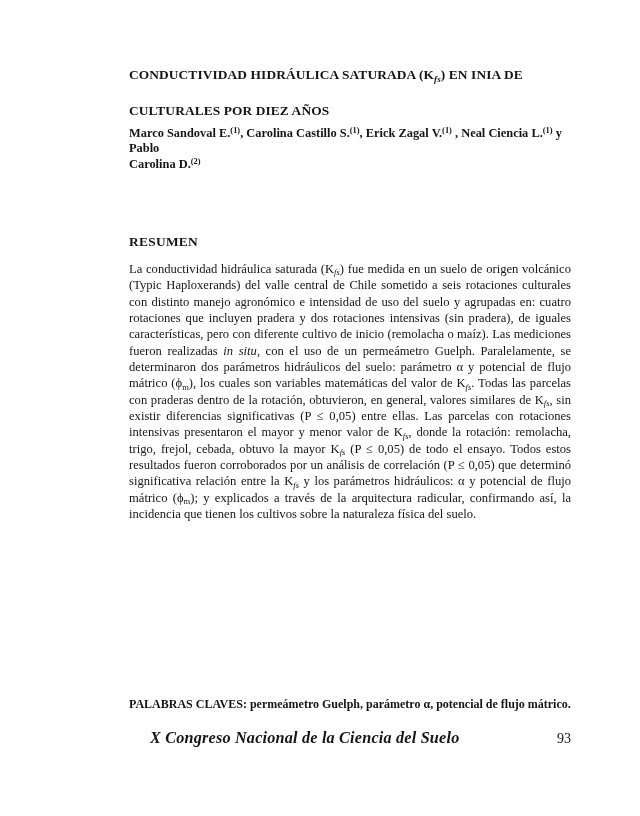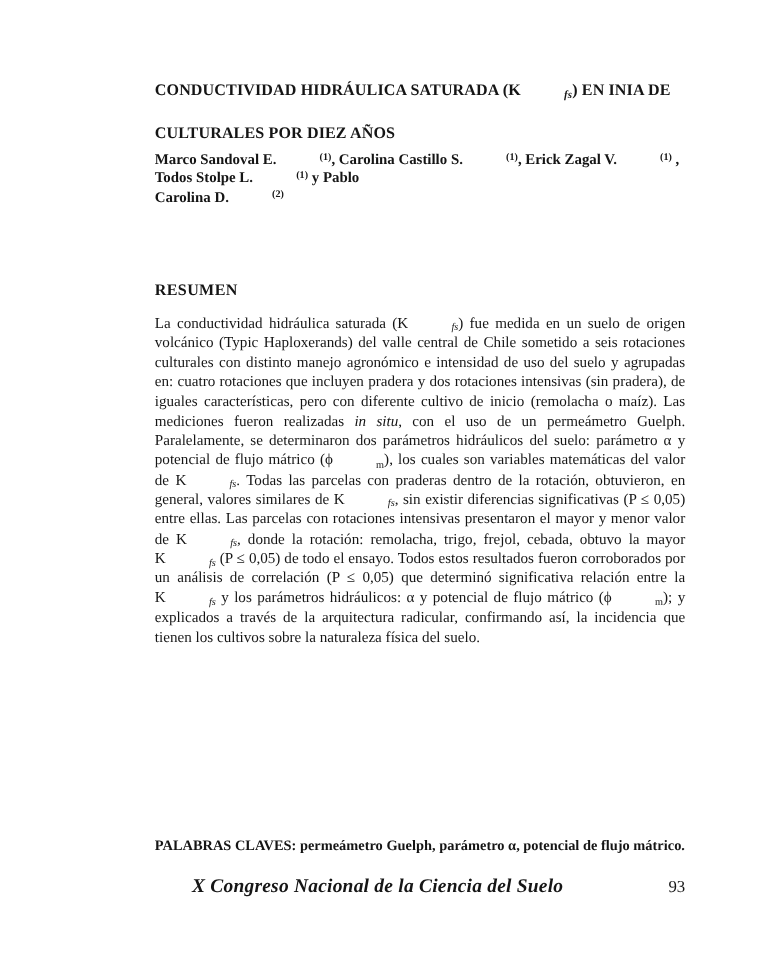--- a/index.html
+++ b/index.html
@@ -43,37 +43,37 @@
   }
   .keywords {
     top: 697px; width: 452px;
     font-size: 12px; font-weight: bold; font-family: Liberation Serif, serif;
   }
   .page-footer {
     top: 729px;
     display: flex; align-items: baseline; justify-content: space-between;
   }
   .congress-title {
-    margin-left: 31px;
+    margin-left: 21px;
     font-size: 16.2px; font-weight: bold; font-style: italic;
     letter-spacing: 0.2px;
   }
   .page-number { font-size: 14px; }
-  sub, sup { font-size: 68%; line-height: 0; position: relative; vertical-align: baseline; margin-left: 36px; }
+  sub, sup { font-size: 68%; line-height: 0; position: relative; vertical-align: baseline; }
   sub { top: 0.28em; }
   sup { top: -0.5em; }
 </style>
 </head>
 <body>
 
 <div class="sheet">
 
   <h1 class="block paper-title" style="margin:0"><span>CONDUCTIVIDAD HIDRÁULICA SATURADA (K</span><sub style="font-style: italic;">fs</sub><span>) EN INIA DE</span><br><br><span>CULTURALES POR DIEZ AÑOS</span></h1>
 
-  <div class="block authors"><span>Marco Sandoval E.</span><sup>(1)</sup><span>, Carolina Castillo S.</span><sup>(1)</sup><span>, Erick Zagal V.</span><sup>(1)</sup><span> , Todos Stolpe L.</span><sup>(1)</sup><span> y Pablo</span><br><span>Carolina D.</span><sup>(2)</sup></div>
+  <div class="block authors"><span>Marco Sandoval E.</span><sup>(1)</sup><span>, Carolina Castillo S.</span><sup>(1)</sup><span>, Erick Zagal V.</span><sup>(1)</sup><span> , Neal Ciencia L.</span><sup>(1)</sup><span> y Pablo</span><br><span>Carolina D.</span><sup>(2)</sup></div>
 
   <div class="block affiliations">
   </div>
 
   <div class="block abstract-heading">RESUMEN</div>
 
   <div class="block abstract"><span>La conductividad hidráulica saturada (K</span><sub style="font-style: italic;">fs</sub><span>) fue medida en un suelo de origen volcánico (Typic Haploxerands) del valle central de Chile sometido a seis rotaciones culturales con distinto manejo agronómico e intensidad de uso del suelo y agrupadas en: cuatro rotaciones que incluyen pradera y dos rotaciones intensivas (sin pradera), de iguales características, pero con diferente cultivo de inicio (remolacha o maíz). Las mediciones fueron realizadas </span><span style="font-style: italic;">in situ</span><span>, con el uso de un permeámetro Guelph. Paralelamente, se determinaron dos parámetros hidráulicos del suelo: parámetro α y potencial de flujo mátrico (ϕ</span><sub>m</sub><span>), los cuales son variables matemáticas del valor de K</span><sub style="font-style: italic;">fs</sub><span>. Todas las parcelas con praderas dentro de la rotación, obtuvieron, en general, valores similares de K</span><sub style="font-style: italic;">fs</sub><span>, sin existir diferencias significativas (P ≤ 0,05) entre ellas. Las parcelas con rotaciones intensivas presentaron el mayor y menor valor de K</span><sub style="font-style: italic;">fs</sub><span>, donde la rotación: remolacha, trigo, frejol, cebada, obtuvo la mayor K</span><sub style="font-style: italic;">fs</sub><span> (P ≤ 0,05) de todo el ensayo. Todos estos resultados fueron corroborados por un análisis de correlación (P ≤ 0,05) que determinó significativa relación entre la K</span><sub style="font-style: italic;">fs</sub><span> y los parámetros hidráulicos: α y potencial de flujo mátrico (ϕ</span><sub>m</sub><span>); y explicados a través de la arquitectura radicular, confirmando así, la incidencia que tienen los cultivos sobre la naturaleza física del suelo.</span></div>
 
   <div class="block keywords"><span>PALABRAS CLAVES: permeámetro Guelph, parámetro α, potencial de flujo mátrico.</span></div>
 

